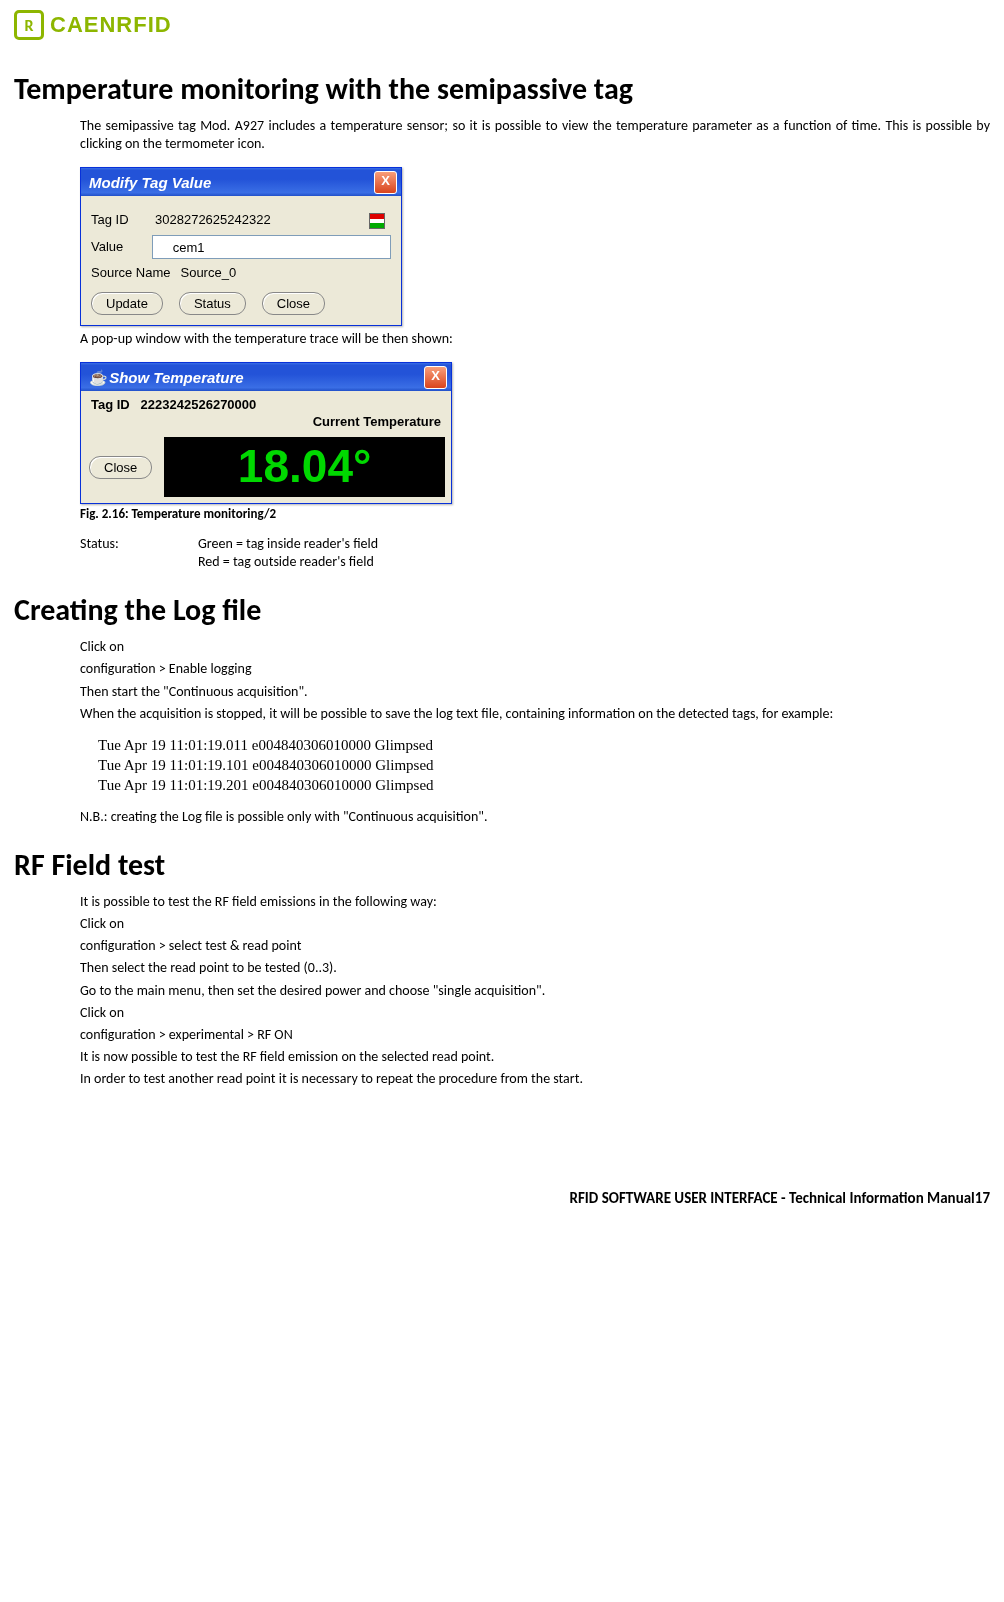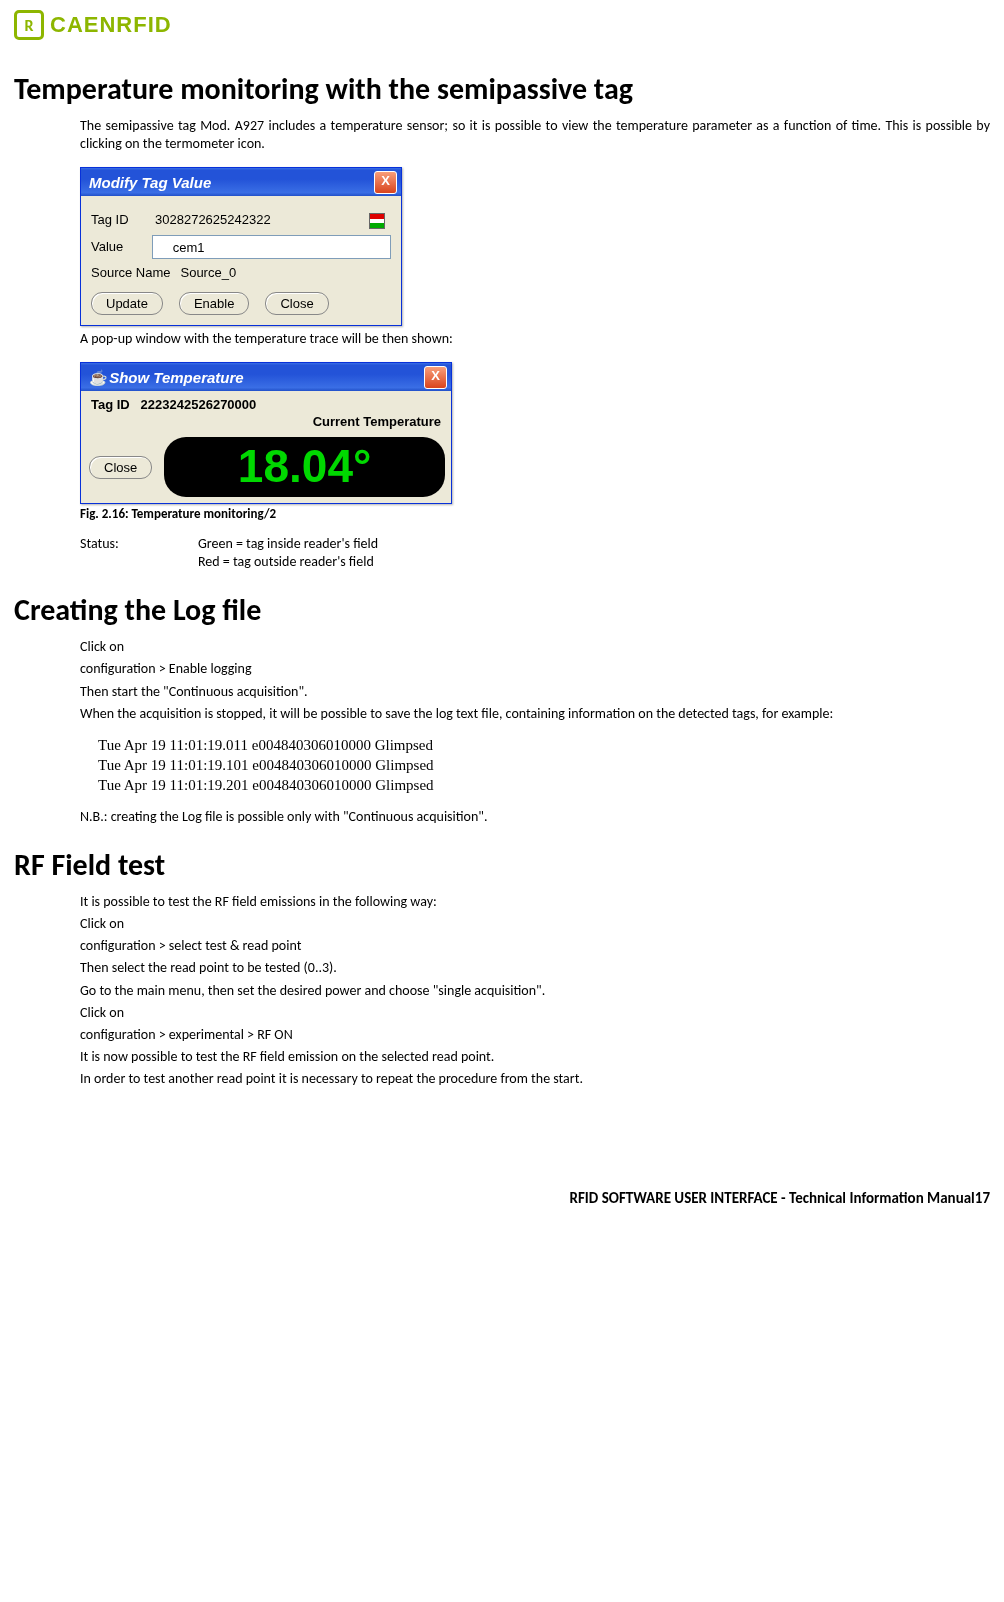--- a/index.html
+++ b/index.html
@@ -168,21 +168,20 @@
   }
   .temp-value {
     font-family: Arial, sans-serif;
     font-size: 46px;
     font-weight: bold;
     color: #00d800;
     background: #000;
     padding: 0 12px;
     flex: 1;
     text-align: center;
-    border-radius: 22px;
   }
   .java-icon {
     width: 14px;
     height: 14px;
     display: inline-block;
     color: #c0e0ff;
     font-style: normal;
     margin-right: 2px;
   }
   .log-lines {
@@ -234,21 +233,21 @@
       <div class="xp-row">
         <span style="width:54px;">Value</span>
         <input class="xp-input" style="width: 210px;" value="cem1">
       </div>
       <div class="xp-row">
         <span>Source Name</span>
         <span>Source_0</span>
       </div>
       <div class="xp-button-row">
         <button class="xp-button">Update</button>
-        <button class="xp-button">Enable</button>
+        <button class="xp-button">Status</button>
         <button class="xp-button">Close</button>
       </div>
     </div>
   </div>
 
   <p>A pop-up window with the temperature trace will be then shown:</p>
 
   
   <div class="xp-window" style="width:370px; margin-top:10px;">
     <div class="xp-titlebar">

